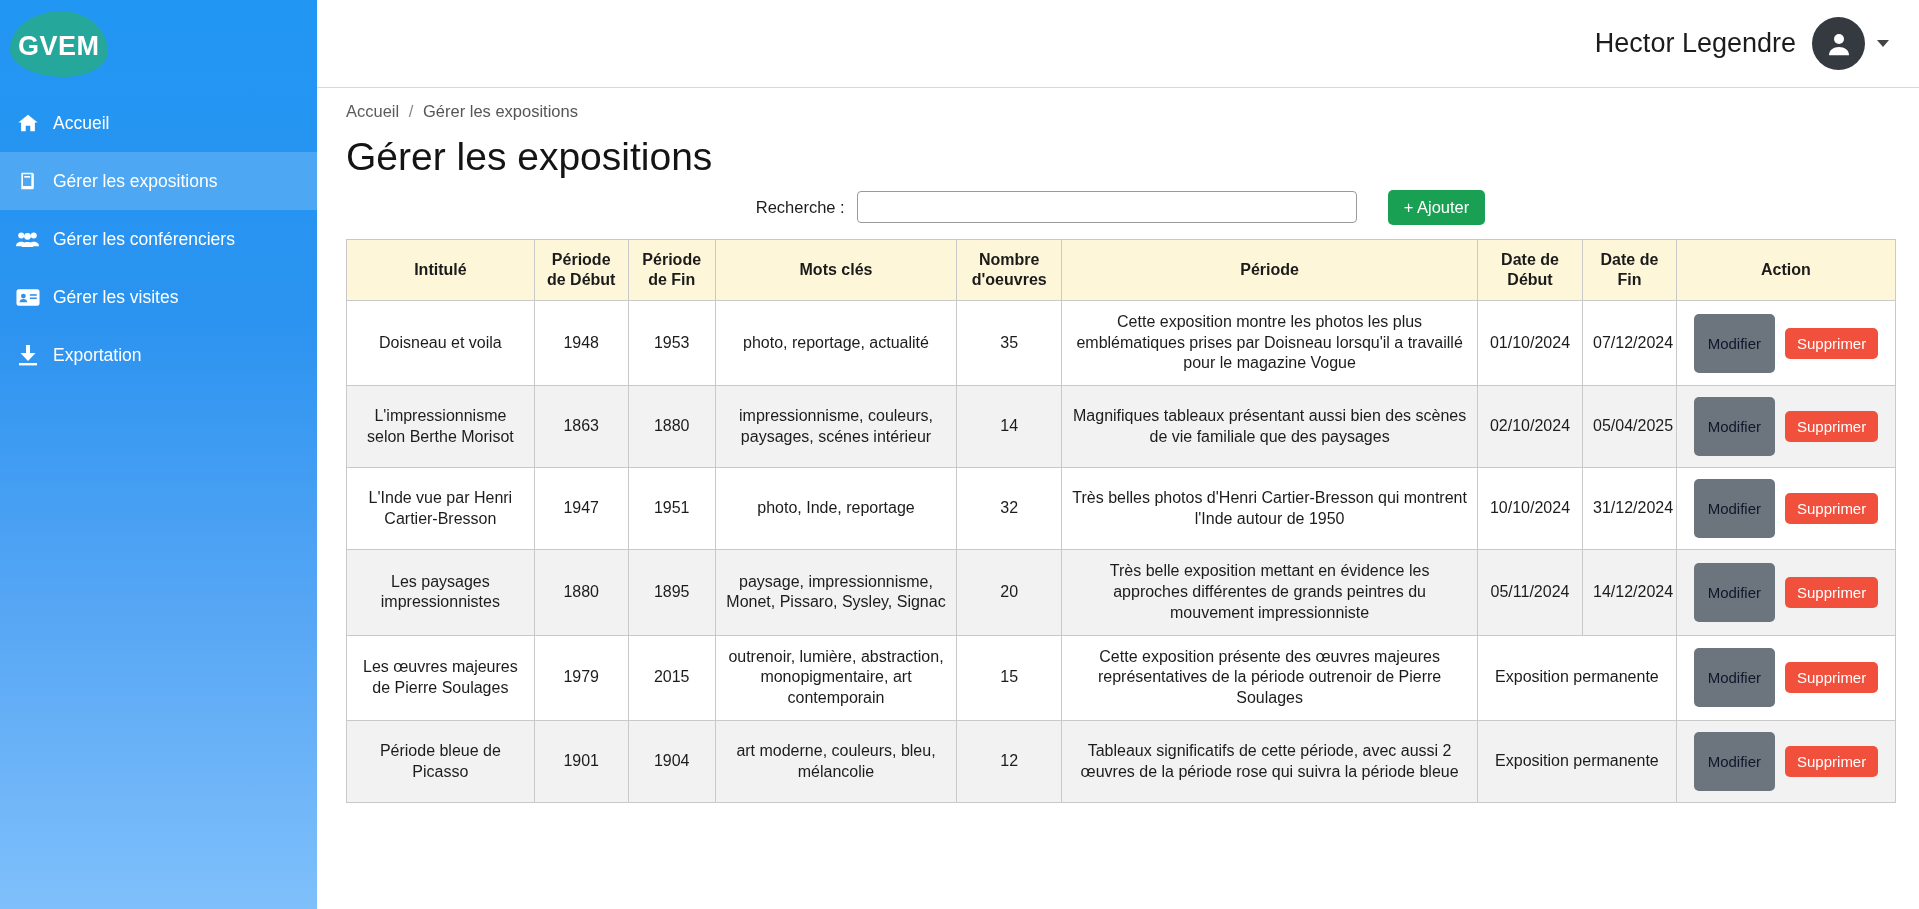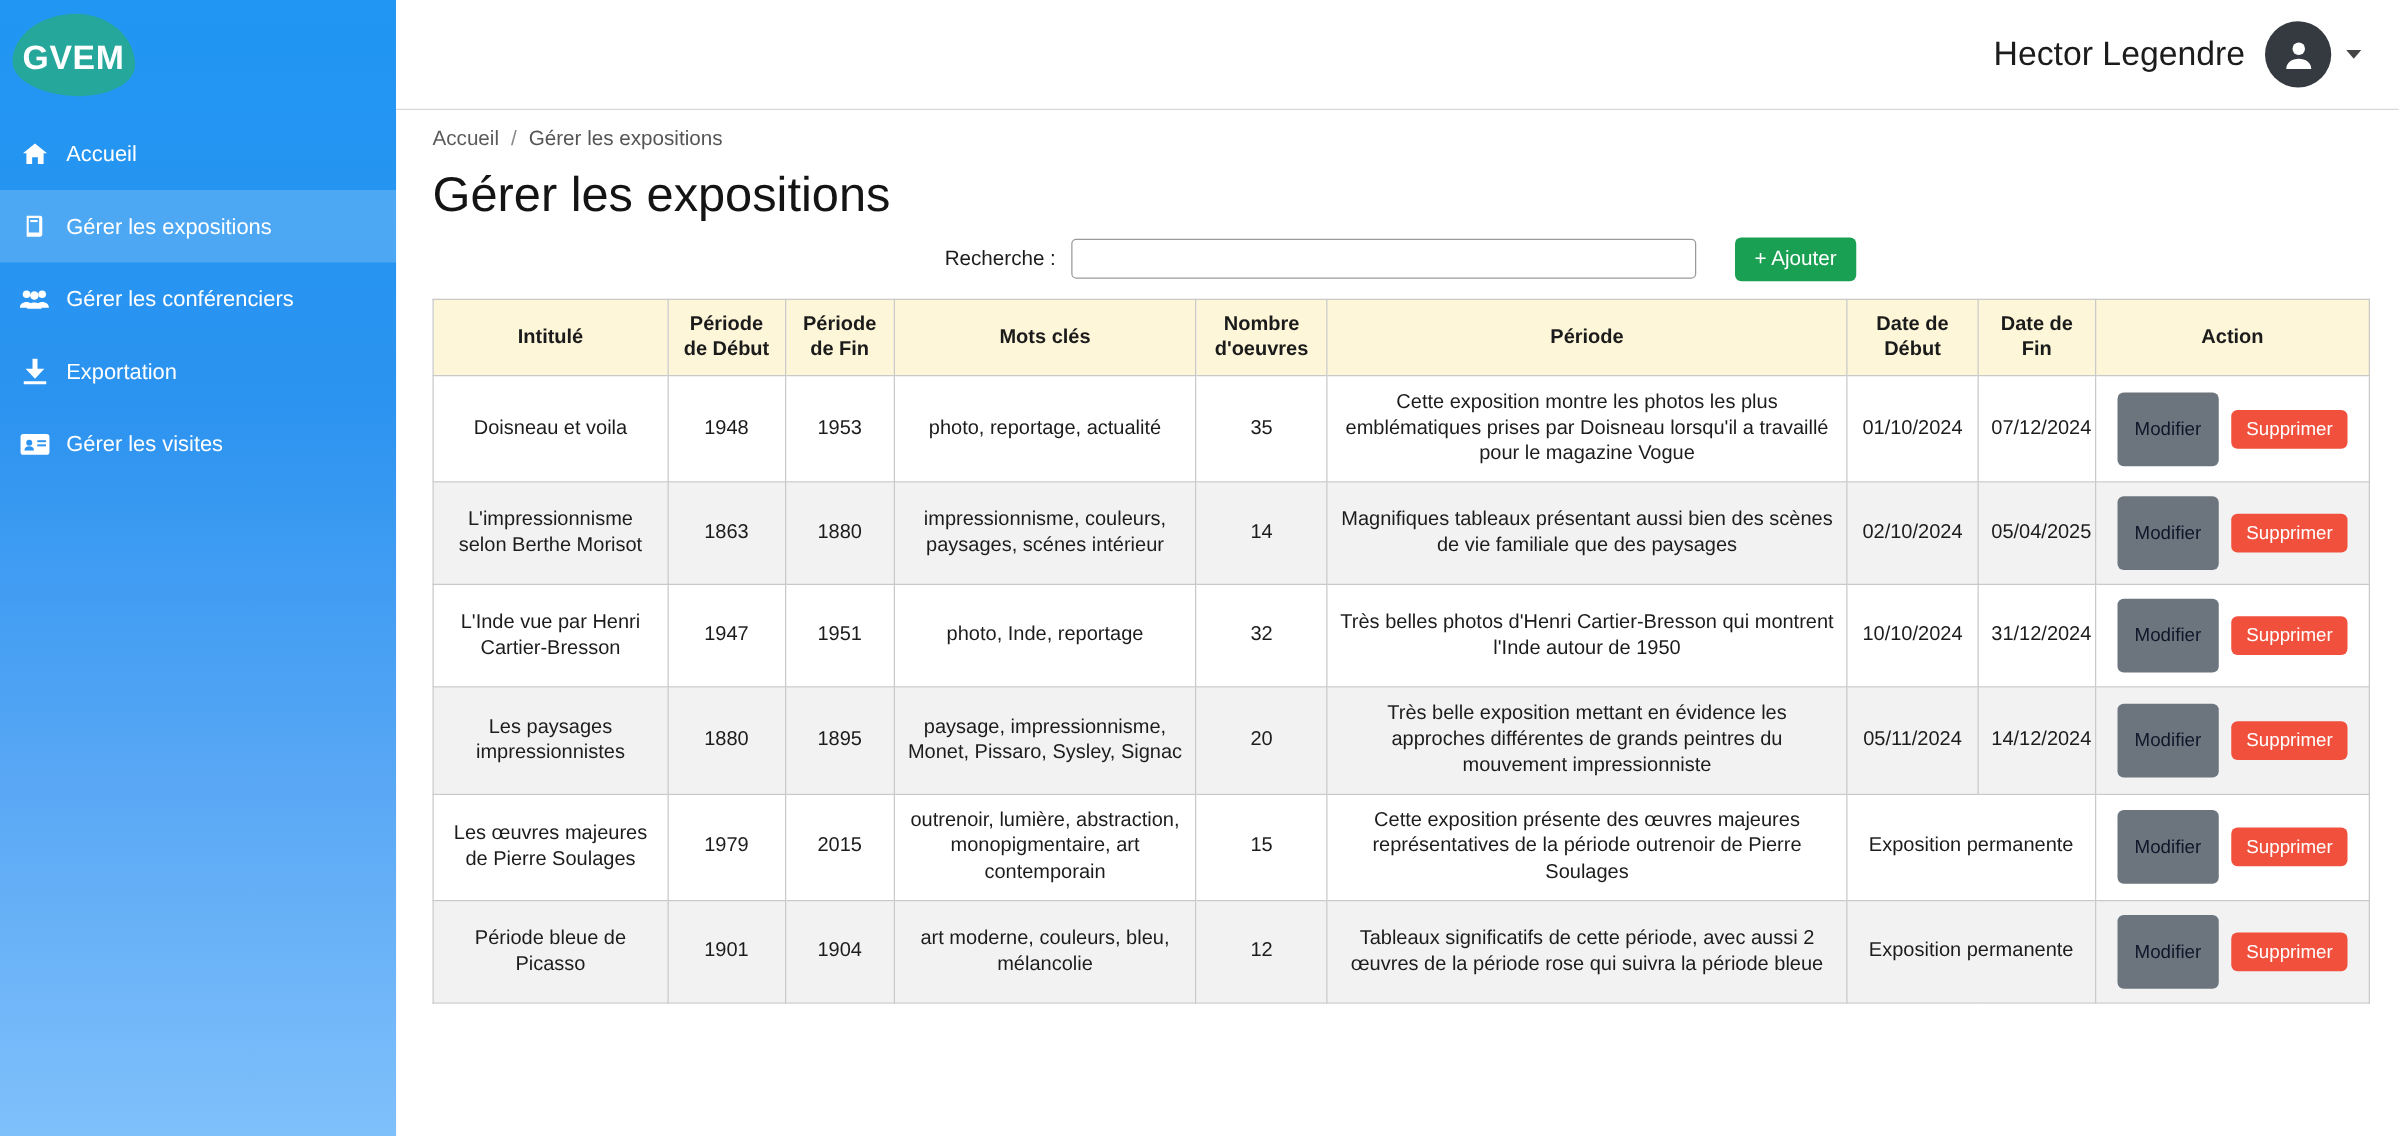--- a/index.html
+++ b/index.html
@@ -293,40 +293,40 @@
             <path d="M1 18c0-3 2.7-5 6-5s6 2 6 5z"></path>
               <path d="M15 18c0-3 2.7-5 6-5s6 2 6 5z"></path>
             <path d="M7.5 19c0-3.4 3-5.6 6.5-5.6S20.5 15.6 20.5 19z"></path>
           </svg>
         </span>
         <span>Gérer les conférenciers</span>
       </div>
 
       <div class="nav-item">
         <span class="nav-icon">
-          <svg width="20" height="22" viewBox="0 0 20 22" fill="#ffffff">
-            <rect x="8" y="1" width="4" height="10"></rect>
-            <path d="M10 17 2.5 9h15z"></path>
-            <rect x="1" y="19" width="18" height="2.4"></rect>
-          </svg>
-        </span>
-        <span>Exportation</span>
-      </div>
-
-      <div class="nav-item">
-        <span class="nav-icon">
           <svg width="24" height="19" viewBox="0 0 26 20" fill="#ffffff">
             <rect x="0.5" y="1" width="25" height="18" rx="2.5"></rect>
             <circle cx="8" cy="8.5" r="2.6" fill="#2b93f0"></circle>
             <path d="M3.8 15.2c0-2.3 1.9-3.6 4.2-3.6s4.2 1.3 4.2 3.6z" fill="#2b93f0"></path>
             <rect x="15" y="6.4" width="7.5" height="1.7" fill="#2b93f0"></rect>
             <rect x="15" y="10" width="7.5" height="1.7" fill="#2b93f0"></rect>
           </svg>
         </span>
         <span>Gérer les visites</span>
+      </div>
+
+      <div class="nav-item">
+        <span class="nav-icon">
+          <svg width="20" height="22" viewBox="0 0 20 22" fill="#ffffff">
+            <rect x="8" y="1" width="4" height="10"></rect>
+            <path d="M10 17 2.5 9h15z"></path>
+            <rect x="1" y="19" width="18" height="2.4"></rect>
+          </svg>
+        </span>
+        <span>Exportation</span>
       </div>
 
     </nav>
   </aside>
 
   <div class="main">
 
     <header class="topbar">
       <div class="user-name">Hector Legendre</div>
       <div class="avatar">

